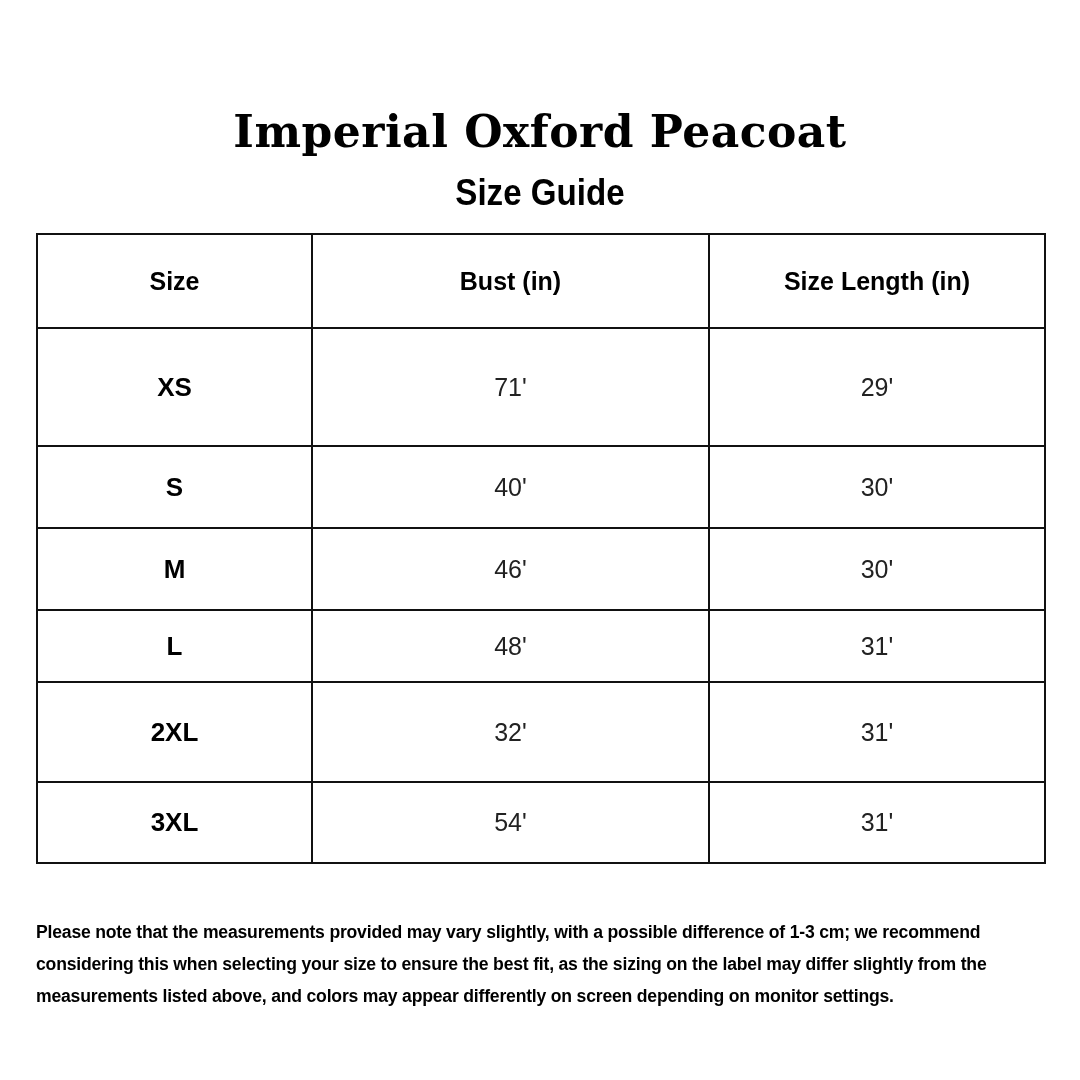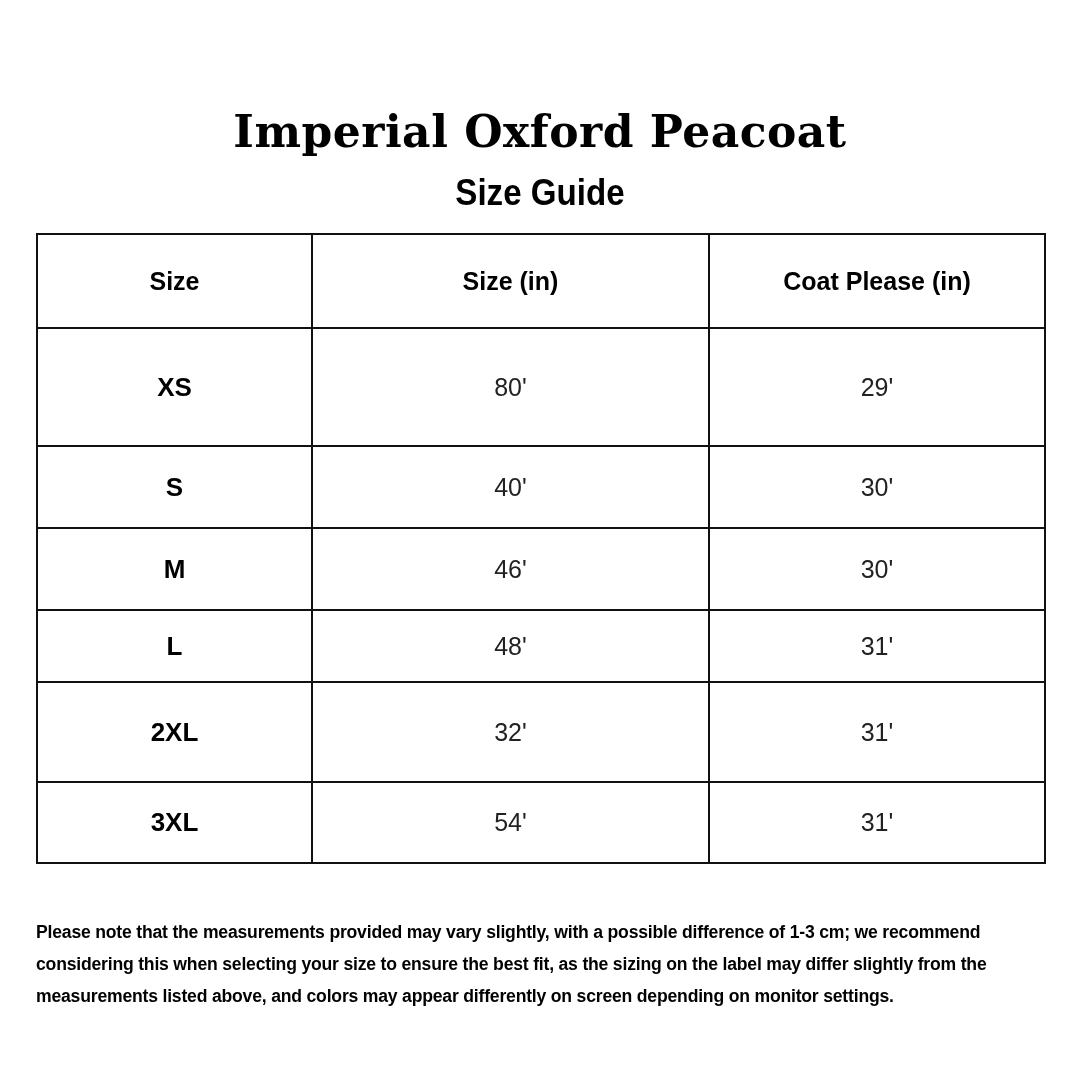--- a/index.html
+++ b/index.html
@@ -39,28 +39,28 @@
 
 <table class="size-table">
   <colgroup>
     <col style="width:275px">
     <col style="width:397px">
     <col style="width:336px">
   </colgroup>
   <thead>
     <tr style="height:94px">
       <th>Size</th>
-      <th>Size (in)</th>
-      <th>Coat Please (in)</th>
+      <th>Bust (in)</th>
+      <th>Size Length (in)</th>
     </tr>
   </thead>
   <tbody>
     <tr style="height:118px">
       <td class="size-cell">XS</td>
-      <td class="val">80'</td>
+      <td class="val">71'</td>
       <td class="val">29'</td>
     </tr>
     <tr style="height:82px">
       <td class="size-cell">S</td>
       <td class="val">40'</td>
       <td class="val">30'</td>
     </tr>
     <tr style="height:82px">
       <td class="size-cell">M</td>
       <td class="val">46'</td>

